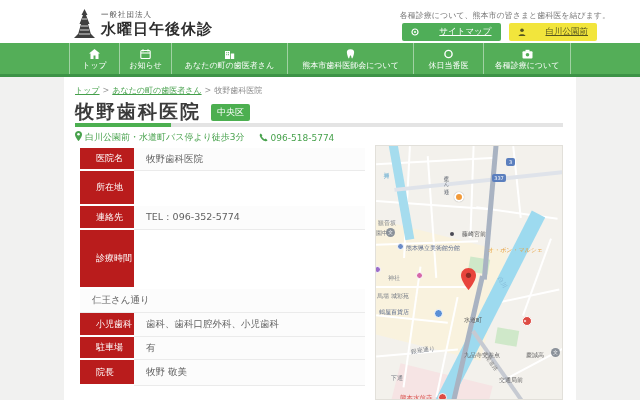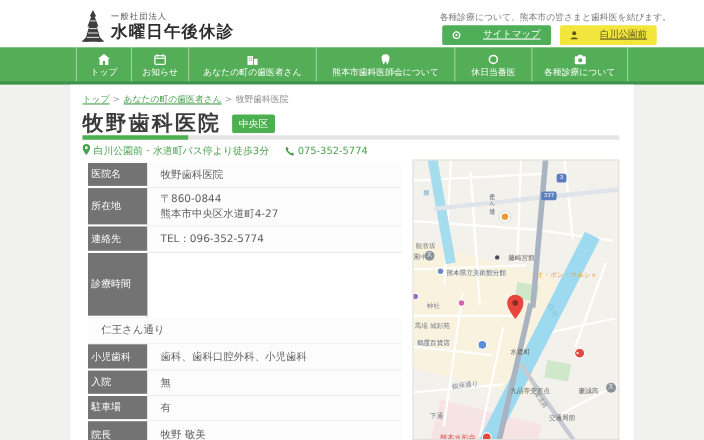--- a/index.html
+++ b/index.html
@@ -50,22 +50,22 @@
   #title-divider .green { width:96px; height:4px; background:#4caf50; }
 
   #access-row { position:absolute; left:75px; top:131px; display:flex; align-items:center;
     font-size:9px; color:#48a24d; }
   #access-row .seg { display:flex; align-items:flex-start; gap:3px; }
   #phone-seg { margin-left:14px; }
 
   
   #info-table { position:absolute; left:80px; top:148px; width:285px; height:252px; overflow:hidden; }
   .trow { display:flex; width:100%; }
-  .trow .lbl { width:54px; flex:0 0 54px; background:#737373; color:#fff; font-size:9px;
-    display:flex; align-items:center; padding-left:3px; border-bottom:2px solid #fff; }
+  .trow .lbl { width:54px; flex:0 0 54px; background:#b91c1c; color:#fff; font-size:9px;
+    display:flex; align-items:center; padding-left:16px; border-bottom:2px solid #fff; }
   .trow .val { flex:1; background:#fcfcfc; border-bottom:1px solid #ebebeb; font-size:9.5px;
     color:#5f5f5f; display:flex; flex-direction:column; justify-content:center; padding-left:12px; }
   .sched-badge { width:84px; background:#c0699b; color:#fff; font-size:8.5px; text-align:center;
     padding:1.5px 0; border-radius:1px; margin:2px 0; }
   .sched-hours { font-size:9.5px; color:#5f5f5f; }
 
   
   #map { position:absolute; left:375px; top:145px; width:188px; height:255px;
     background:#f3f1ec; overflow:hidden; border:1px solid #e2e0da; }
   .mline { position:absolute; background:#ffffff; }
@@ -190,62 +190,52 @@
     <svg width="7" height="10" viewBox="0 0 7 10">
       <path fill="#48a24d" d="M3.5 0 C1.5 0 0 1.5 0 3.4 C0 6 3.5 10 3.5 10 S7 6 7 3.4 C7 1.5 5.5 0 3.5 0 Z"></path>
       <circle cx="3.5" cy="3.3" r="1.3" fill="#fff"></circle>
     </svg>
     <span>白川公園前・水道町バス停より徒歩3分</span>
   </span>
   <span class="seg" id="phone-seg">
     <svg width="9" height="9" viewBox="0 0 10 10">
       <path fill="#48a24d" d="M2 0.5 C1 1 0.5 2 1 3.5 C1.8 5.8 4.2 8.2 6.5 9 C8 9.5 9 9 9.5 8 L7.5 6.2 L6.3 7 C5.2 6.5 3.5 4.8 3 3.7 L3.8 2.5 Z"></path>
     </svg>
-    <span>075-352-5774</span>
+    <span>096-518-5774</span>
   </span>
 </div>
 
 <div id="info-table">
   <div class="trow" style="height:23px">
     <div class="lbl">医院名</div>
     <div class="val">
         <span>牧野歯科医院</span>
       </div>
   </div>
   <div class="trow" style="height:35px">
     <div class="lbl">所在地</div>
-    <div class="val">
-      <span>〒860-0844</span>
-      <span>熊本市中央区水道町4-27</span>
-    </div>
   </div>
   <div class="trow" style="height:24px">
     <div class="lbl">連絡先</div>
     <div class="val">
         <span>TEL：096-352-5774</span>
       </div>
   </div>
   <div class="trow" style="height:59px">
     <div class="lbl">診療時間</div>
   </div>
   <div class="trow" style="height:24px">
     <div class="val">
         <span>仁王さん通り</span>
       </div>
   </div>
   <div class="trow" style="height:24px">
     <div class="lbl">小児歯科</div>
     <div class="val">
         <span>歯科、歯科口腔外科、小児歯科</span>
-      </div>
-  </div>
-  <div class="trow" style="height:23px">
-    <div class="lbl">入院</div>
-    <div class="val">
-        <span>無</span>
       </div>
   </div>
   <div class="trow" style="height:23px">
     <div class="lbl">駐車場</div>
     <div class="val">
         <span>有</span>
       </div>
   </div>
   <div class="trow" style="height:26px">
     <div class="lbl">院長</div>

